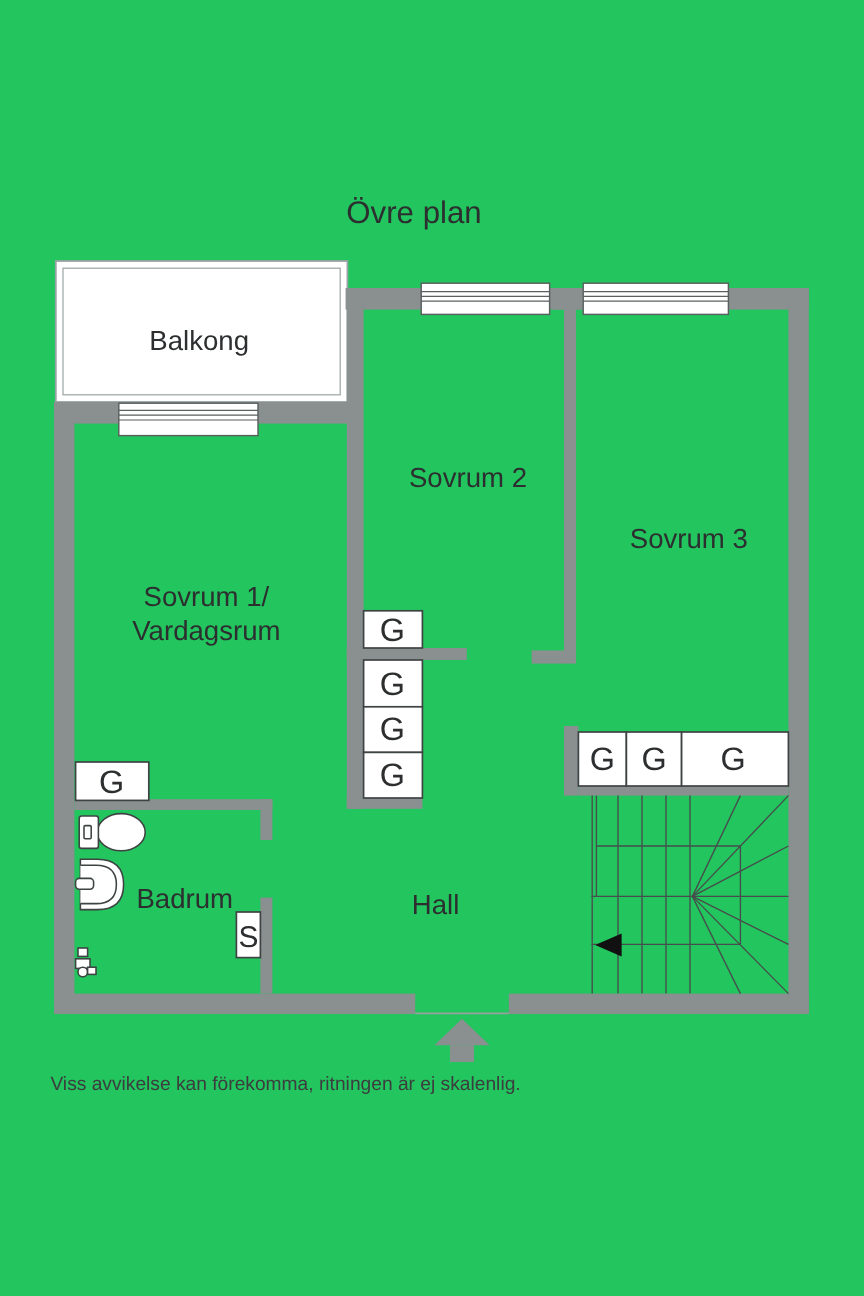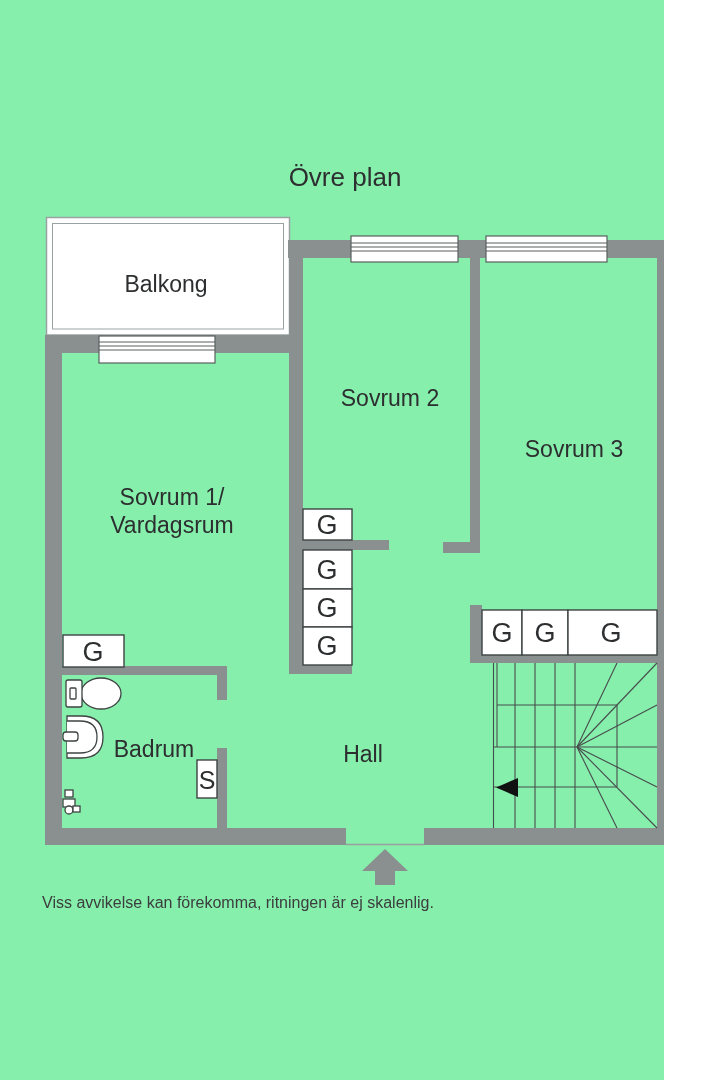--- a/index.html
+++ b/index.html
@@ -1,16 +1,16 @@
 <!DOCTYPE html>
 <html style="--wall: #8a8f8f; --line: #474c4c; --box_border: #3e4343; --text: #2c2e2f; --footer_text: #3b3d3e; --window_border: #5a5f5f; --balcony_border: #9aa3a3; --arrow_black: #111111; --threshold: #9aa0a0;"><head>
 <meta charset="utf-8">
 <style>
   html,body{margin:0;padding:0;background:#ffffff;}
-  .page{position:relative;width:664px;height:1080px;background:#86efac;overflow:hidden;}
+  .page{position:relative;width:720px;height:1080px;background:#22c55e;overflow:hidden;}
   svg{font-family:"Liberation Sans","DejaVu Sans",sans-serif;}
   .wall{fill:var(--wall);}
   .balc{fill:#ffffff;stroke:var(--balcony_border);}
   .win{fill:#ffffff;stroke:var(--window_border);stroke-width:1.2;}
   .winline{stroke:var(--window_border);stroke-width:1;}
   .box{fill:#ffffff;stroke:var(--box_border);stroke-width:1.4;}
   .fixture{fill:#ffffff;stroke:var(--box_border);stroke-width:1.3;}
   .sline{stroke:var(--line);stroke-width:1.1;fill:none;}
   .lbl{fill:var(--text);font-size:23px;text-anchor:middle;}
   .glbl{fill:var(--text);font-size:27px;text-anchor:middle;}

